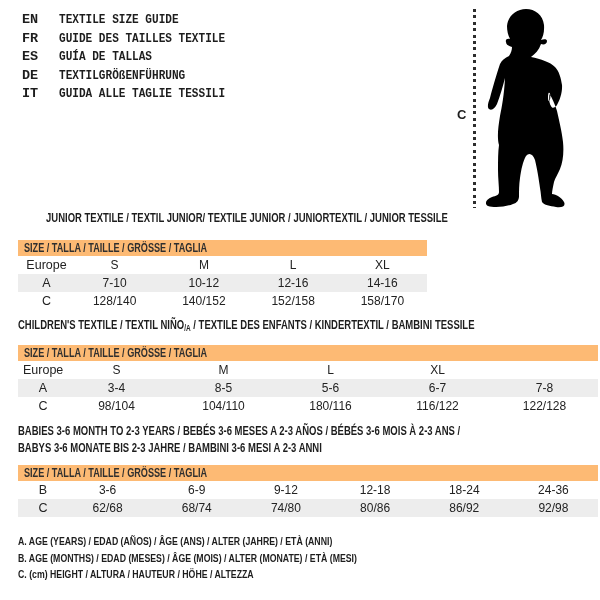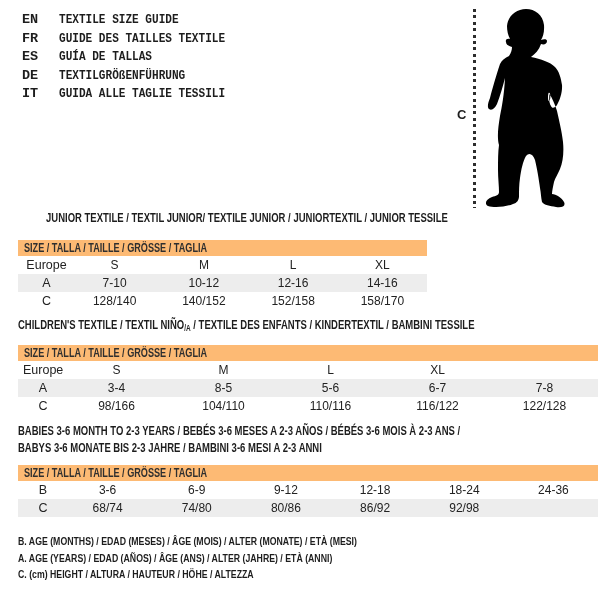--- a/index.html
+++ b/index.html
@@ -176,23 +176,23 @@
   <div class="t-row alt">
     <span class="lbl">A</span>
     <span class="cell">3-4</span>
     <span class="cell">8-5</span>
     <span class="cell">5-6</span>
     <span class="cell">6-7</span>
     <span class="cell">7-8</span>
   </div>
   <div class="t-row">
     <span class="lbl">C</span>
-    <span class="cell">98/166</span>
+    <span class="cell">98/104</span>
     <span class="cell">104/110</span>
-    <span class="cell">110/116</span>
+    <span class="cell">180/116</span>
     <span class="cell">116/122</span>
     <span class="cell">122/128</span>
   </div>
 </div>
 
 <div class="section-heading" id="babies-heading">
   <div><span class="cond">BABIES 3-6 MONTH TO 2-3 YEARS / BEBÉS 3-6 MESES A 2-3 AÑOS / BÉBÉS 3-6 MOIS À 2-3 ANS /</span></div>
   <div><span class="cond">BABYS 3-6 MONATE BIS 2-3 JAHRE / BAMBINI 3-6 MESI A 2-3 ANNI</span></div>
 </div>
 <div class="size-table t-babies" id="babies-table">
@@ -203,25 +203,26 @@
     <span class="lbl">B</span>
     <span class="cell">3-6</span>
     <span class="cell">6-9</span>
     <span class="cell">9-12</span>
     <span class="cell">12-18</span>
     <span class="cell">18-24</span>
     <span class="cell">24-36</span>
   </div>
   <div class="t-row alt">
     <span class="lbl">C</span>
+    <span class="cell">62/68</span>
     <span class="cell">68/74</span>
     <span class="cell">74/80</span>
     <span class="cell">80/86</span>
     <span class="cell">86/92</span>
     <span class="cell">92/98</span>
   </div>
 </div>
 
 <div class="footnotes">
+  <div class="footnote"><span class="cond">A. AGE (YEARS) / EDAD (AÑOS) / ÂGE (ANS) / ALTER (JAHRE) / ETÀ (ANNI)</span></div>
   <div class="footnote"><span class="cond">B. AGE (MONTHS) / EDAD (MESES) / ÂGE (MOIS) / ALTER (MONATE) / ETÀ (MESI)</span></div>
-  <div class="footnote"><span class="cond">A. AGE (YEARS) / EDAD (AÑOS) / ÂGE (ANS) / ALTER (JAHRE) / ETÀ (ANNI)</span></div>
   <div class="footnote"><span class="cond">C. (cm) HEIGHT / ALTURA / HAUTEUR / HÖHE / ALTEZZA</span></div>
 </div>
 
 </body></html>

